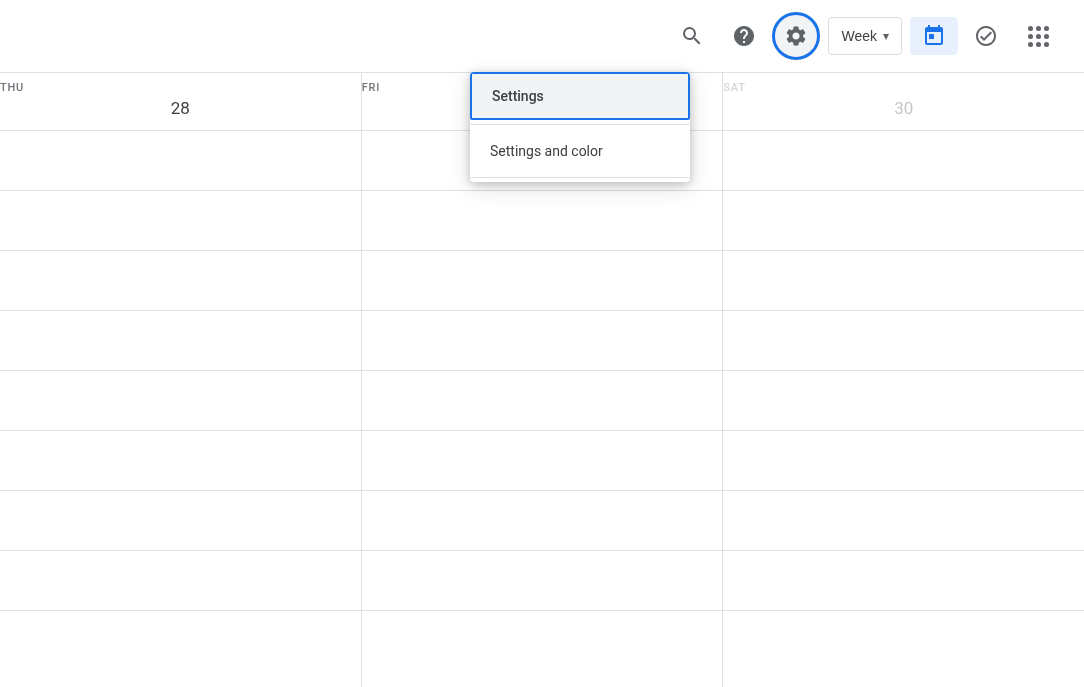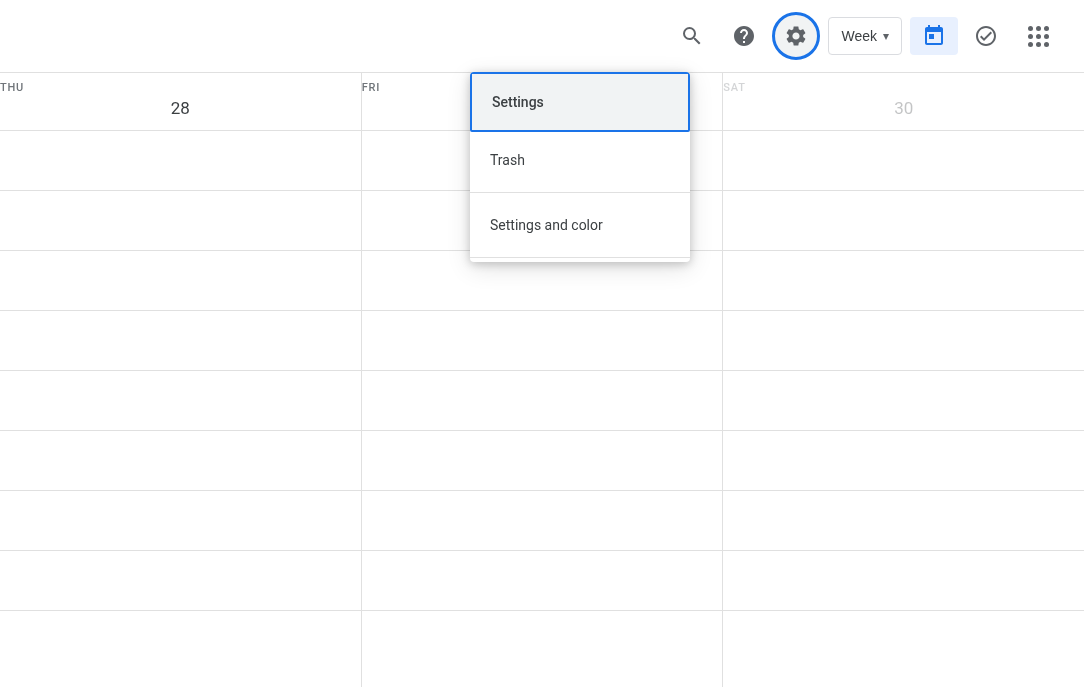--- a/index.html
+++ b/index.html
@@ -163,21 +163,21 @@
       left: 470px;
       width: 220px;
       background: #fff;
       border-radius: 4px;
       box-shadow: 0 2px 10px rgba(0,0,0,0.2), 0 6px 24px rgba(0,0,0,0.12);
       z-index: 100;
       overflow: hidden;
     }
 
     .menu-item {
-      padding: 20px 20px;
+      padding: 14px 20px;
       font-size: 14px;
       color: #3c4043;
       cursor: pointer;
       display: flex;
       align-items: center;
     }
     .menu-item.selected {
       background: #f1f3f4;
       border: 2px solid #1a73e8;
       border-radius: 2px;
@@ -295,22 +295,19 @@
   <div class="time-line"></div>
   <div class="time-line"></div>
   <div class="time-line"></div>
   <div class="time-line"></div>
   <div class="time-line"></div>
 </div>
 
 <div class="dropdown-menu">
   <div class="menu-item selected">
     <span>Settings</span>
-  </div>
-  <div class="menu-item">
-    <span>Trash</span>
   </div>
   <hr class="menu-divider">
   <div class="menu-item">
     <span>Settings and color</span>
   </div>
   <hr class="menu-divider">
 </div>
 
 </body></html>

